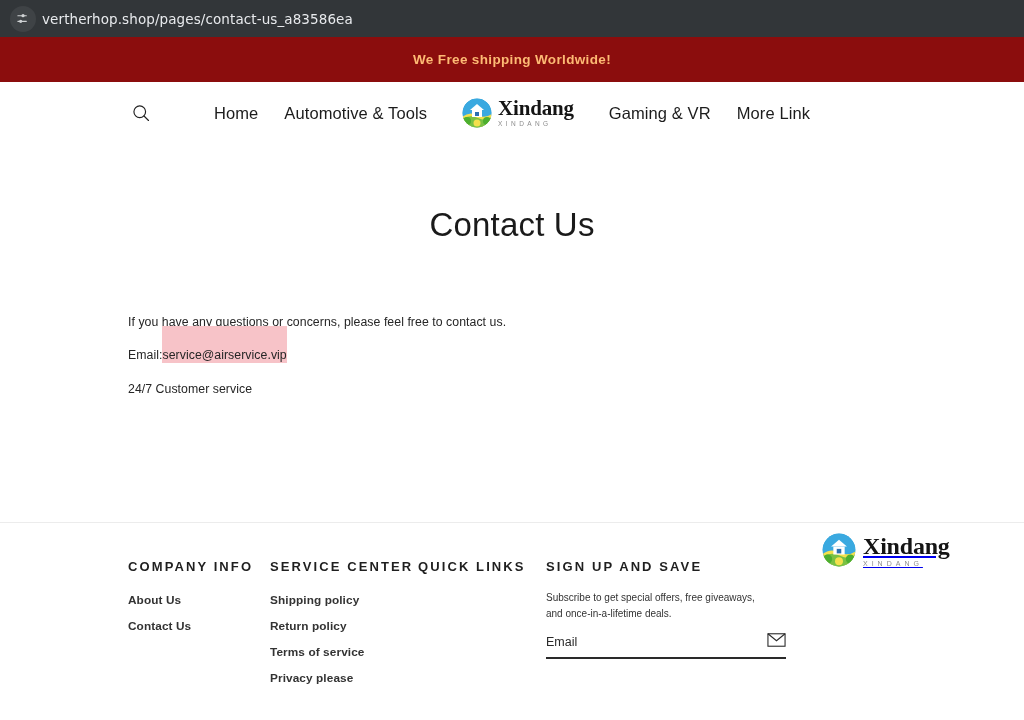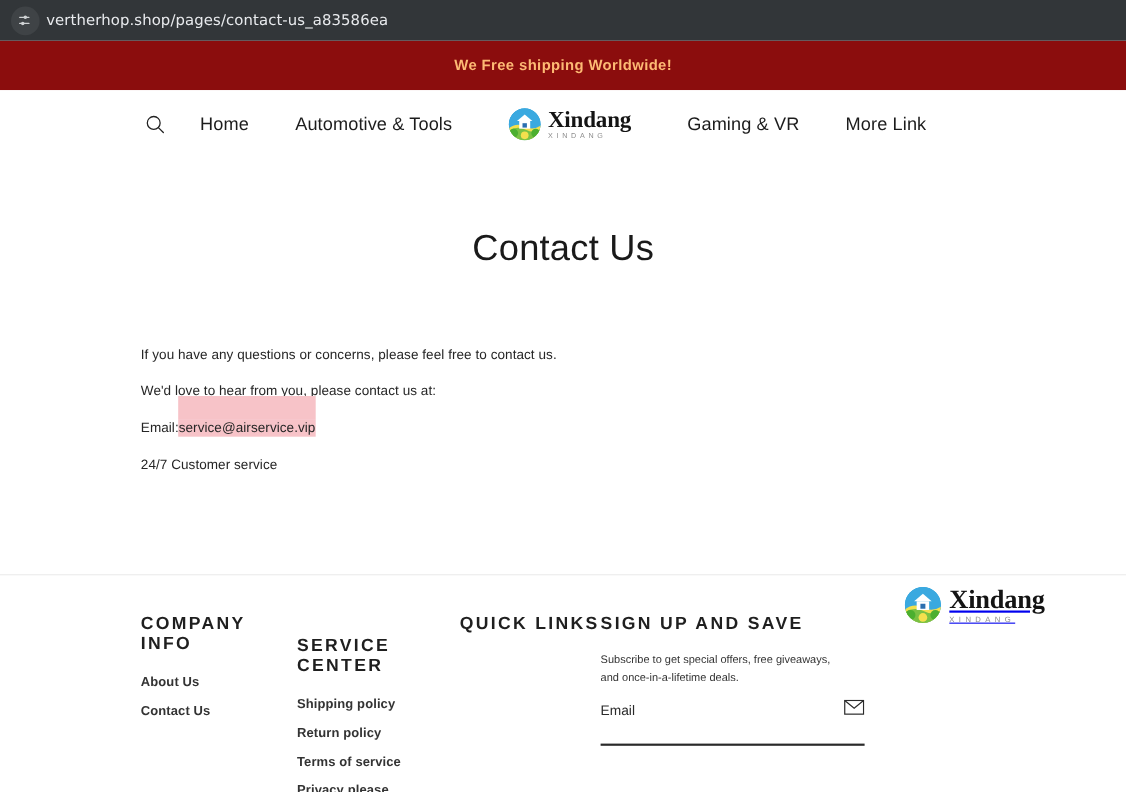--- a/index.html
+++ b/index.html
@@ -81,21 +81,21 @@
   }
   .nav {
     position: absolute;
     left: 0;
     right: 0;
     top: 0;
     height: 62px;
     display: flex;
     align-items: center;
     justify-content: center;
-    gap: 16px;
+    gap: 0;
     pointer-events: none;
   }
   .nav > * { pointer-events: auto; }
   .nav-link {
     font-size: 16.5px;
     color: #1c1c1c;
     text-decoration: none;
     font-weight: 400;
     padding: 0 13px;
     white-space: nowrap;
@@ -183,26 +183,26 @@
     background: #ffffff;
     height: 198px;
   }
   .footer-inner {
     display: flex;
     padding: 36px 0 0 128px;
     position: relative;
   }
   .fcol { flex: 0 0 auto; }
   .fcol.company   { width: 142px; }
-  .fcol.service   { width: 148px; margin-top: 20px; }
+  .fcol.service   { width: 148px; }
   .fcol.quick     { width: 128px; }
   .fcol.signup    { width: 252px; }
 
   .fcol h4 {
-    font-size: 16px;
+    font-size: 13px;
     font-weight: 700;
     letter-spacing: 2.1px;
     color: #1f1f1f;
     margin-bottom: 16px;
     text-transform: uppercase;
   }
   .fcol ul { list-style: none; }
   .fcol li { margin-bottom: 8px; font-weight: bold; }
   .fcol li a {
     font-size: 11.8px;
@@ -214,22 +214,22 @@
     font-size: 10px;
     color: #333333;
     line-height: 1.55;
     width: 228px;
     margin-bottom: 12px;
   }
   .newsletter {
     width: 240px;
     border-bottom: 2px solid #2a2a2a;
     display: flex;
-    align-items: flex-end;
-    padding-bottom: 23px;
+    align-items: center;
+    padding-bottom: 7px;
     gap: 19px;
   }
   .newsletter input {
     flex: 1 1 auto;
     border: none;
     outline: none;
     font-size: 12.5px;
     color: #2a2a2a;
     background: transparent;
     font-family: "Liberation Sans", sans-serif;
@@ -319,21 +319,20 @@
     <a class="nav-link" href="#">Gaming &amp; VR</a>
     <a class="nav-link" href="#">More Link</a>
   </nav>
 </header>
 
 <main>
   <h1 class="page-title">Contact Us</h1>
 
   <div class="rte">
     <p>If you have any questions or concerns, please feel free to contact us.</p>
-    <p>We'd love to hear from you, please contact us at:</p>
     <p class="email-line"><span>Email:</span><span class="email-hl">service@airservice.vip</span></p>
     <p>24/7 Customer service</p>
   </div>
 </main>
 
 <footer class="footer">
   <div class="footer-inner">
 
     <div class="fcol company">
       <h4>COMPANY INFO</h4>

